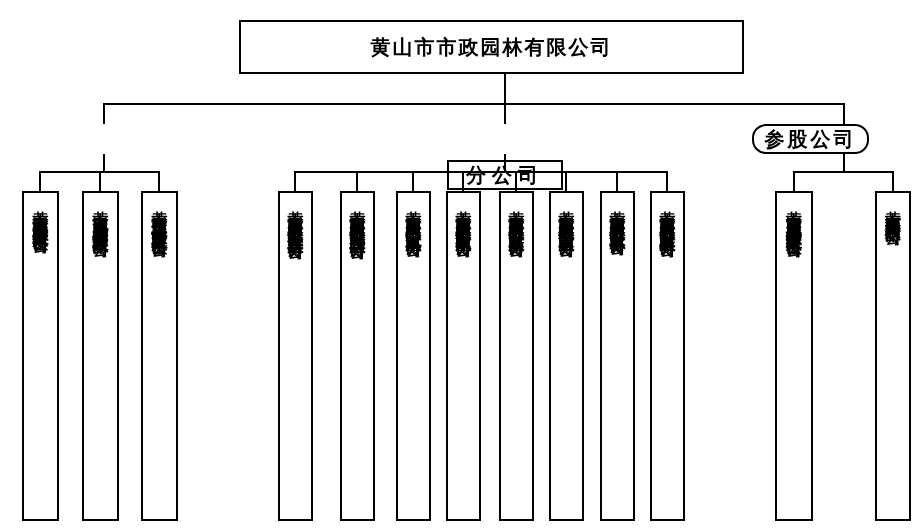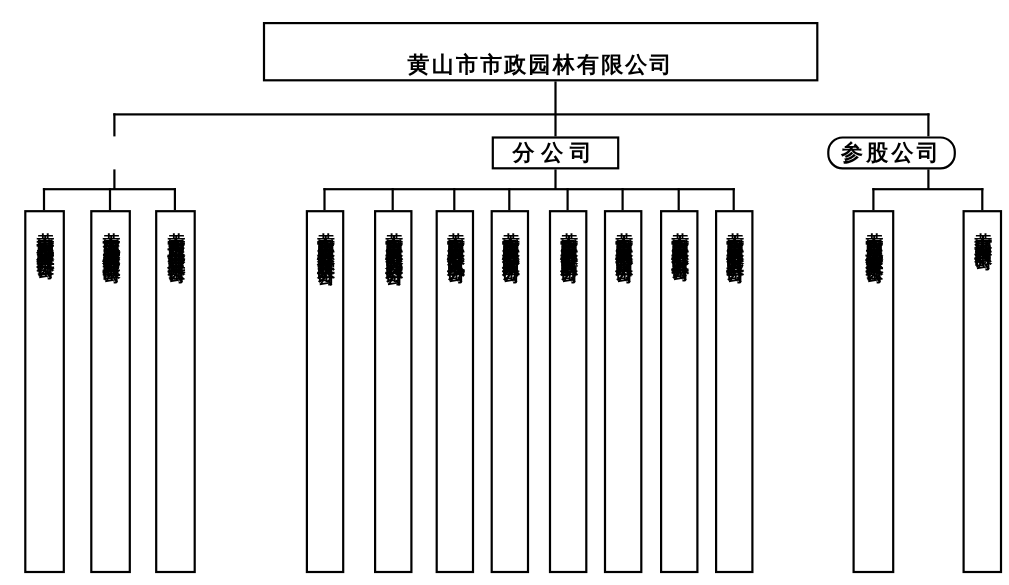--- a/index.html
+++ b/index.html
@@ -11,34 +11,34 @@
     background: #ffffff;
     font-family: "Liberation Serif", "DejaVu Serif", serif;
     color: #000000;
     overflow: hidden;
   }
   .box {
     position: absolute;
     border: 2px solid #000000;
     background: #ffffff;
     display: flex;
-    align-items: flex-end;
+    align-items: center;
     justify-content: center;
     font-weight: bold;
   }
   .root-box {
     left: 239px; top: 20px; width: 505px; height: 54px;
     font-size: 20px; letter-spacing: 2px;
   }
   .l2-box {
     top: 124px; height: 30px;
     font-size: 20px;
   }
   .l2-sub    { left: 42px;  width: 125px; letter-spacing: 6px; }
-  .l2-branch { left: 447px; width: 116px; letter-spacing: 6px; }
+  .l2-branch { left: 447px; width: 116px; letter-spacing: 6px; margin-top: 36px; }
   .l2-equity { left: 752px; width: 117px; letter-spacing: 3px; border-radius: 14px; }
   .child {
     top: 191px; height: 330px;
     align-items: flex-start;
     padding-top: 5px;
   }
   .vtext {
     writing-mode: vertical-rl;
     text-orientation: upright;
     font-size: 16px;

